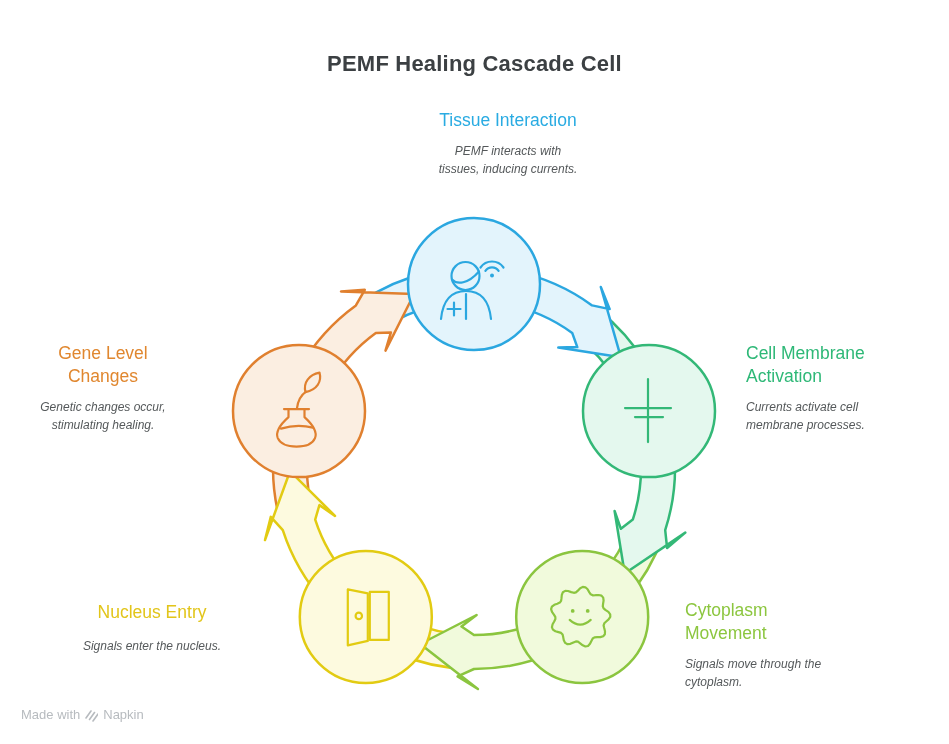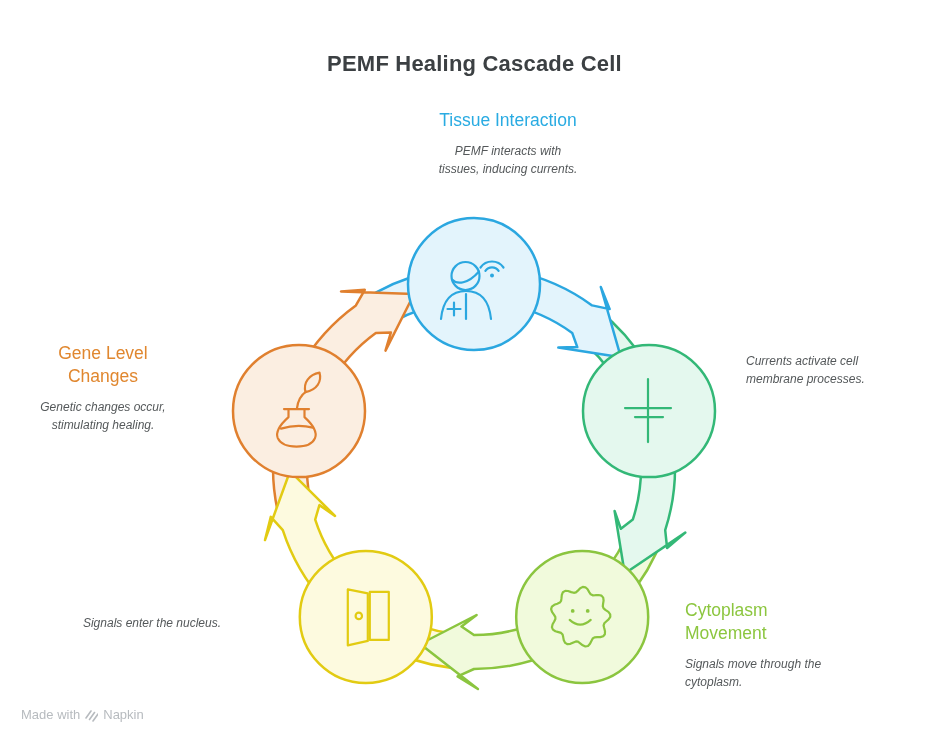--- a/index.html
+++ b/index.html
@@ -87,32 +87,35 @@
 
   <div class="abs title" style="left:0;top:51px;width:949px;">PEMF Healing Cascade Cell</div>
 
   <div class="abs center" style="left:0;top:109px;width:936px;margin-left:40px;">
     <div class="heading" style="color: rgb(41, 171, 226);">Tissue Interaction</div>
     <div class="desc">PEMF interacts with
 tissues, inducing currents.</div>
   </div>
 
   <div class="abs" style="left:746px;top:342px;width:180px;">
+    <div class="heading" style="color: rgb(46, 184, 119);">Cell Membrane
+Activation</div>
     <div class="desc">Currents activate cell
 membrane processes.</div>
   </div>
 
   <div class="abs" style="left:685px;top:599px;width:200px;">
     <div class="heading" style="color: rgb(140, 198, 63);">Cytoplasm
 Movement</div>
     <div class="desc">Signals move through the
 cytoplasm.</div>
   </div>
 
   <div class="abs align-r" style="right:687px;top:601px;width:220px;">
+    <div class="heading" style="color: rgb(226, 197, 26);">Nucleus Entry</div>
     <div class="desc" style="margin-top:14px;">Signals enter the nucleus.</div>
   </div>
 
   <div class="abs align-r" style="right:746px;top:342px;width:200px;">
     <div class="heading" style="color: rgb(224, 135, 47);">Gene Level
 Changes</div>
     <div class="desc">Genetic changes occur,
 stimulating healing.</div>
   </div>
 

